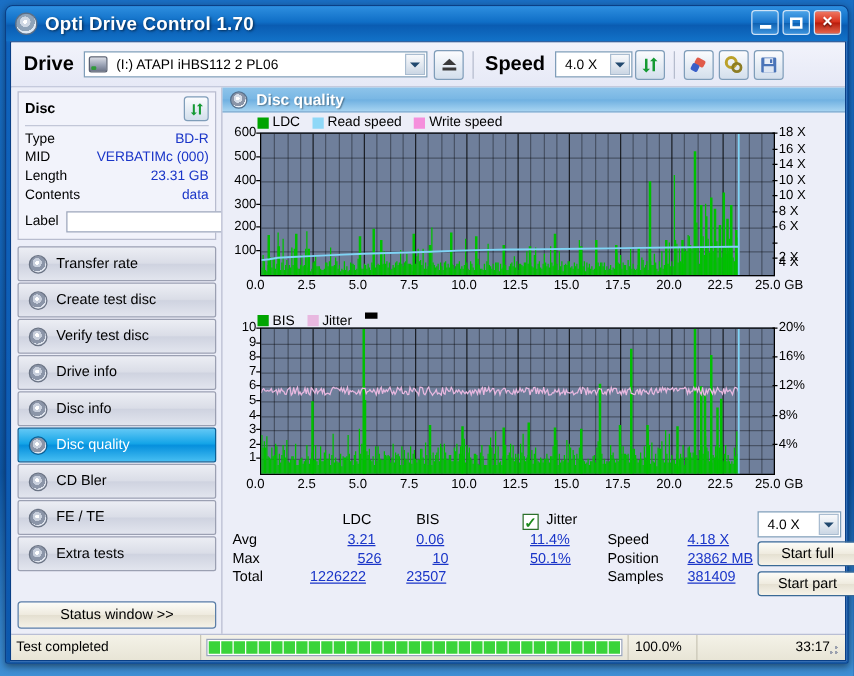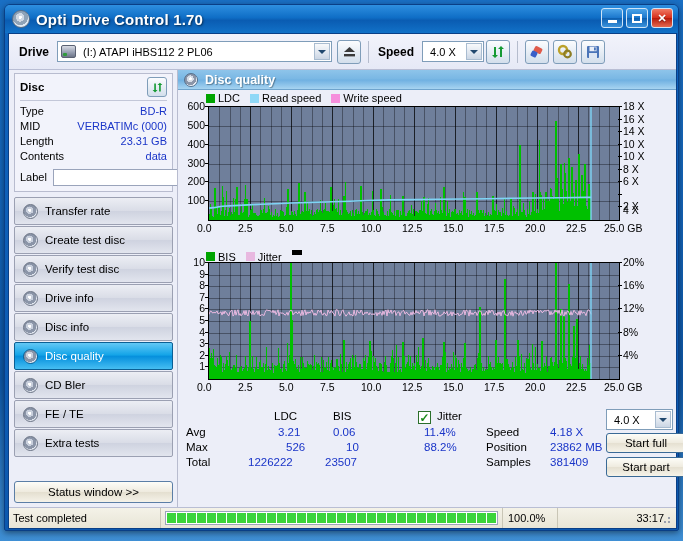--- a/index.html
+++ b/index.html
@@ -73,21 +73,21 @@
   .menu-item {
     font-size: 11.5px; color: #000; padding: 2px 10px; margin-right: 2px; cursor: default;
   }
   .menu-item u { text-decoration: underline; }
 
   #toolbar {
     height: 36px; display: flex; align-items: center; padding: 0 6px;
     background: linear-gradient(180deg,#f2f3fb 0%,#e6e9f6 100%);
     border-bottom: 1px solid #b9bed4;
   }
-  .tb-label { font-size: 12px; font-weight: bold; color:#000; margin: 0 8px 0 4px; }
+  .tb-label { font-size: 16px; font-weight: bold; color:#000; margin: 0 8px 0 4px; }
   .combo {
     height: 21px; background: #fff; border: 1px solid #7f9db9;
     display: flex; align-items: center; font-size: 11px; color: #000;
     position: relative;
   }
   .combo .cvalue { padding-left: 7px; white-space: nowrap; overflow: hidden; }
   .combo .carrow {
     position: absolute; right: 1px; top: 1px; width: 16px; height: 17px;
     background: linear-gradient(180deg,#f8f9fb 0%,#dfe6ef 60%,#cbd6e4 100%);
     border: 1px solid #a9bcd0; display: flex; align-items: center; justify-content: center;
@@ -181,21 +181,21 @@
   .plot .grid-v { width: 1px; top: 0; bottom: 0; }
   .plot .grid-h { height: 1px; left: 0; right: 0; }
   .plot .grid-v.major { background: rgba(0,0,0,.75); }
   .bar { position: absolute; bottom: 0; background: #00c000; width: 1px; }
   .tick { position: absolute; background: #000; }
 
   
   #stats { position: relative; height: 68px; padding: 3px 6px 0 6px; font-size: 11.5px; }
   .st { position: absolute; white-space: nowrap; }
   .st.k { color: #000; }
-  .st.v { color: #1a35c8; }
+  .st.v { color: #1a35c8; text-decoration: underline; }
   .st.h { color: #000; font-weight: normal; }
   #jitter-check {
     position: absolute; width: 13px; height: 13px; background: #fff;
     border: 1px solid #2b6f2b; display: flex; align-items: center; justify-content: center;
   }
   #jitter-check span { color: #1a8a1a; font-size: 12px; line-height: 1; font-weight: bold; }
   .btn-std {
     position: absolute; border: 1px solid #3a6a96; border-radius: 3px;
     background: linear-gradient(180deg,#fdfdf8 0%,#efebdf 50%,#e5e0d1 51%,#f6f3e9 100%);
     display: flex; align-items: center; justify-content: center;
@@ -1446,21 +1446,21 @@
 
           <span class="st v" style="left:155px; top:18px;">0.06</span>
           <span class="st v" style="left:168px; top:33px;">10</span>
           <span class="st v" style="left:147px; top:48px;">23507</span>
 
           <div id="jitter-check" style="left:240px; top:3px;">
               <span>✓</span>
             </div>
           <span class="st h" style="left:259px; top:2px;">Jitter</span>
           <span class="st v" style="left:246px; top:18px;">11.4%</span>
-          <span class="st v" style="left:246px; top:33px;">88.2%</span>
+          <span class="st v" style="left:246px; top:33px;">50.1%</span>
 
           <span class="st k" style="left:308px; top:18px;">Speed</span>
           <span class="st v" style="left:372px; top:18px;">4.18 X</span>
           <span class="st k" style="left:308px; top:33px;">Position</span>
           <span class="st v" style="left:372px; top:33px;">23862 MB</span>
           <span class="st k" style="left:308px; top:48px;">Samples</span>
           <span class="st v" style="left:372px; top:48px;">381409</span>
 
           <div class="combo" style="position:absolute; left:428px; top:1px; width:67px; height:21px;">
             <div class="cvalue">4.0 X</div>

